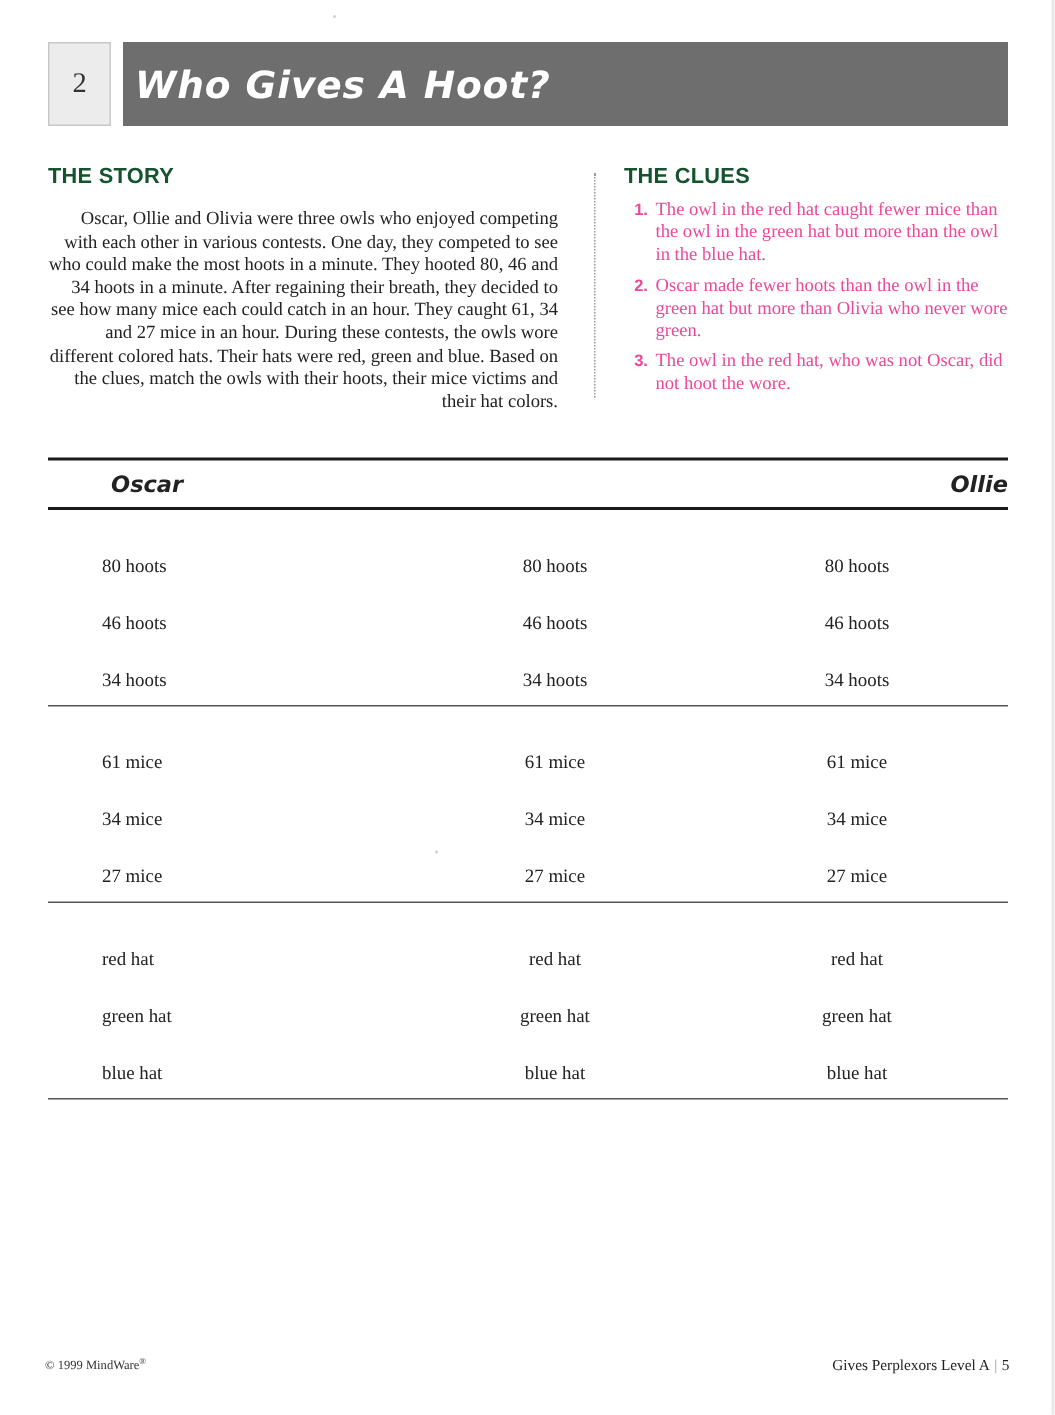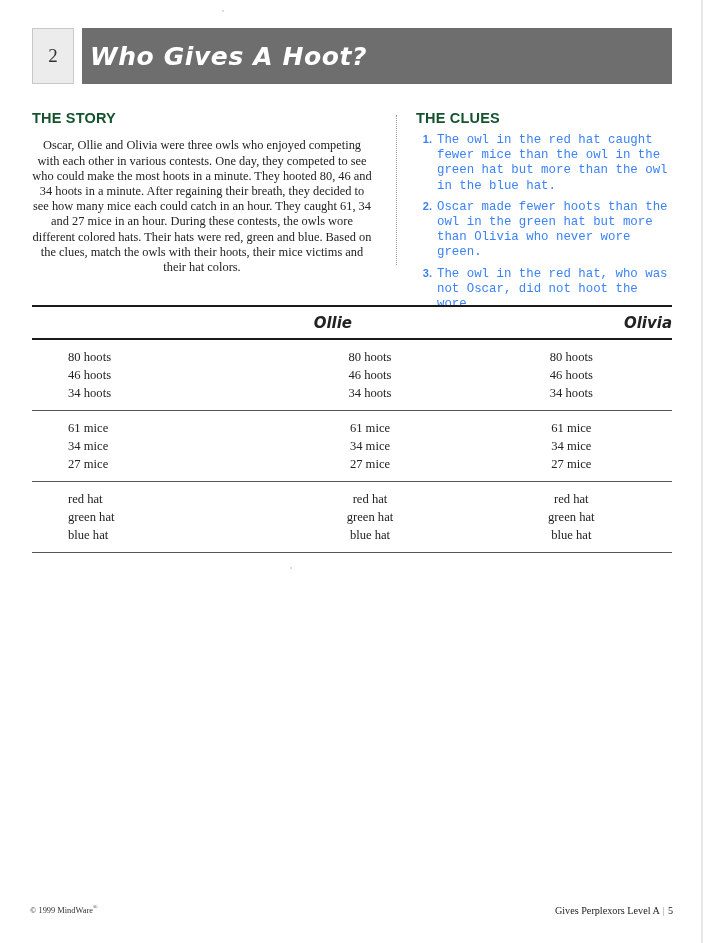--- a/index.html
+++ b/index.html
@@ -92,29 +92,29 @@
     font-size: 14.5px;
     color: #14532d;
     margin: 0 0 6px 0;
     letter-spacing: 0.2px;
   }
   .story-body {
     font-family: "Liberation Serif", serif;
     font-size: 12.4px;
     line-height: 15.2px;
     color: #222;
-    text-align: center;
+    text-align: right;
   }
   ol.clues {
     margin: 0;
     padding: 0 0 0 19px;
-    font-family: Liberation Mono, monospace;
+    font-family: Liberation Serif, serif;
     font-size: 12.4px;
     line-height: 15.2px;
-    color: #3b82f6;
+    color: #ec4899;
   }
   ol.clues li {
     margin-bottom: 5px;
     padding-left: 2px;
   }
   ol.clues li::marker {
     font-weight: bold;
     font-family: "Liberation Sans", sans-serif;
     font-size: 11px;
   }
@@ -156,20 +156,21 @@
   .block .line {
     display: flex;
   }
   .block .line .cell {
     flex: 1;
     text-align: center;
     font-family: "Liberation Serif", serif;
     font-size: 12.6px;
     color: #222;
     line-height: 18px;
+    margin-top: 20px;
   }
   .block .line .cell.first { text-align: left; padding-left: 36px; }
 
   
   .footer-left {
     position: absolute;
     left: 30px;
     bottom: 28px;
     font-family: "Liberation Serif", serif;
     font-size: 8.4px;
@@ -230,22 +231,22 @@
     <ol class="clues">
       <li>The owl in the red hat caught fewer mice than the owl in the green hat but more than the owl in the blue hat.</li>
       <li>Oscar made fewer hoots than the owl in the green hat but more than Olivia who never wore green.</li>
       <li>The owl in the red hat, who was not Oscar, did not hoot the wore.</li>
     </ol>
   </div>
 
   <div class="grid">
     <div class="rule-thick"></div>
     <div class="names-row">
+      <div class="cell first">Oscar</div>
       <div class="cell">Ollie</div>
-      <div class="cell">Olivia</div>
     </div>
     <div class="rule-thick"></div>
 
     <div class="block">
       <div class="line">
         <div class="cell first">80 hoots</div>
         <div class="cell">80 hoots</div>
         <div class="cell">80 hoots</div>
       </div>
       <div class="line">

